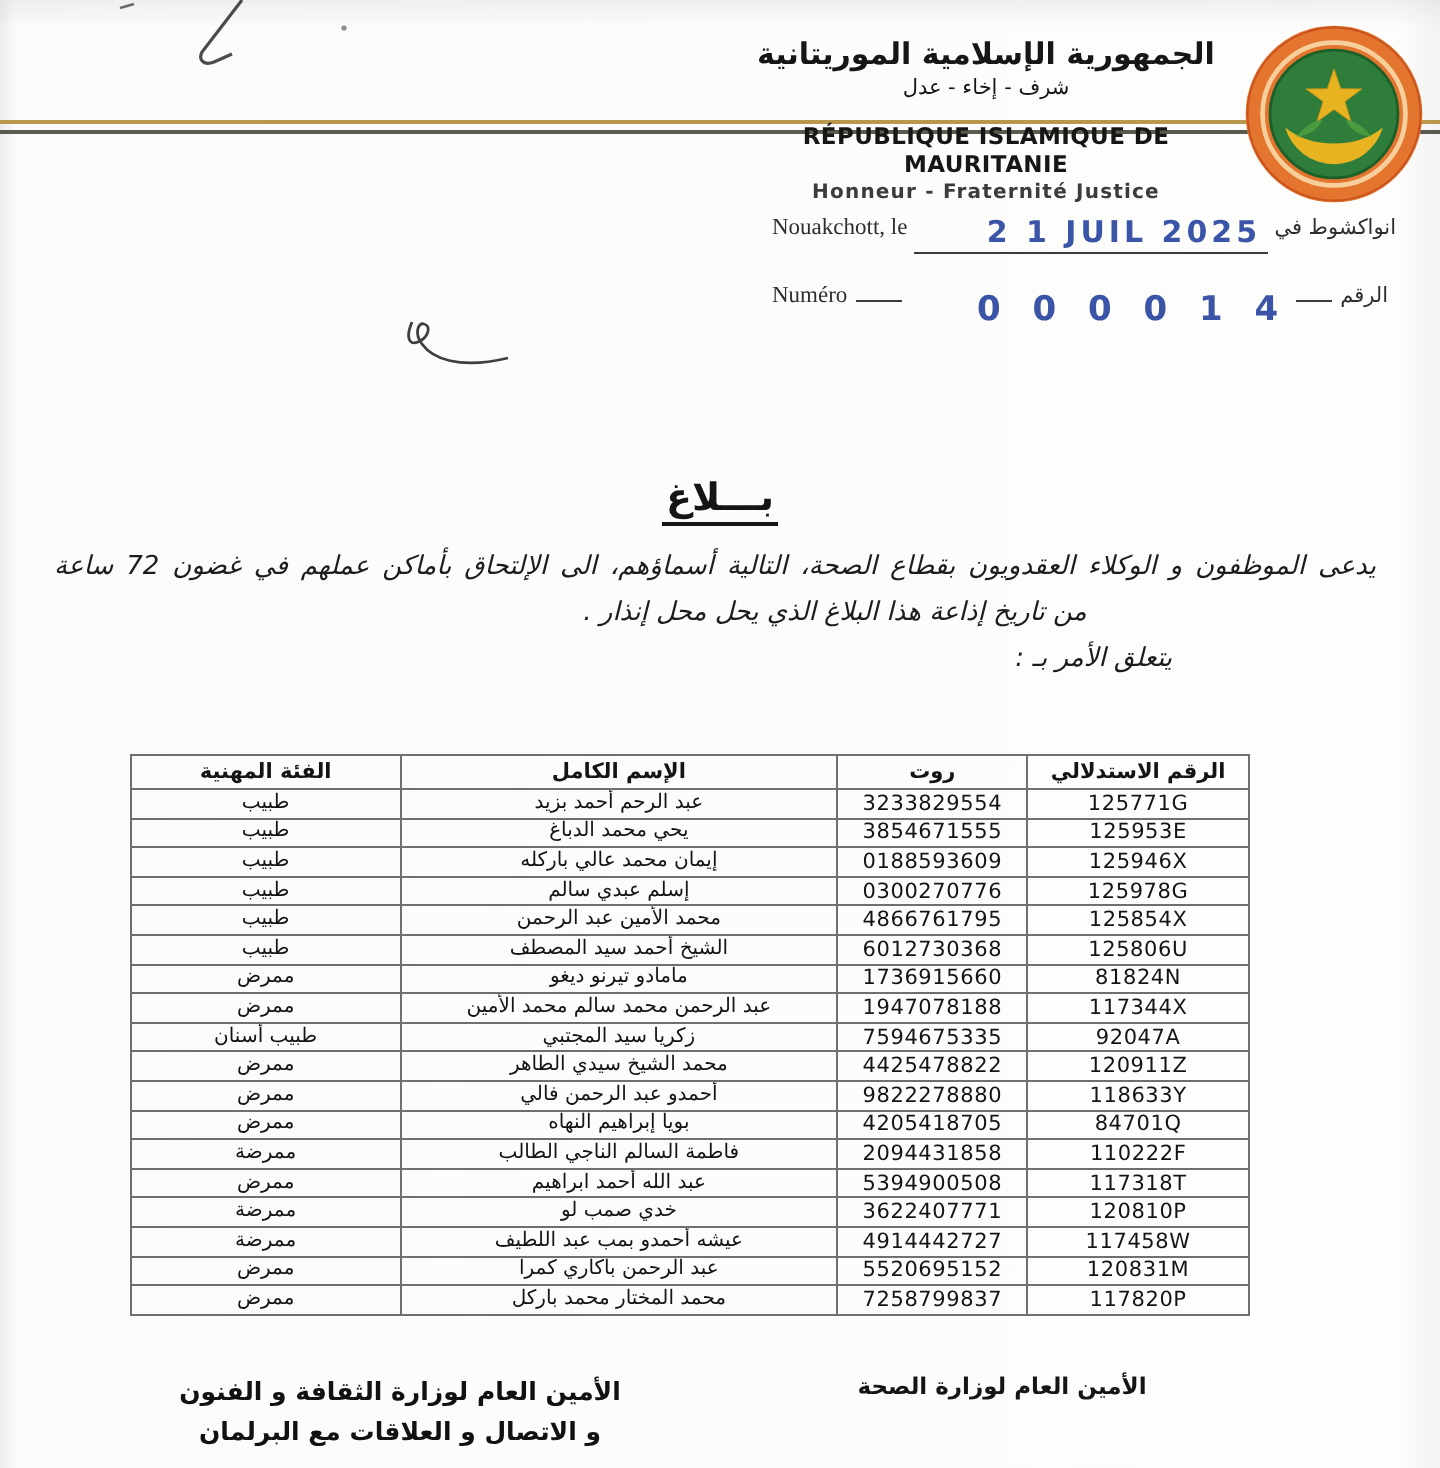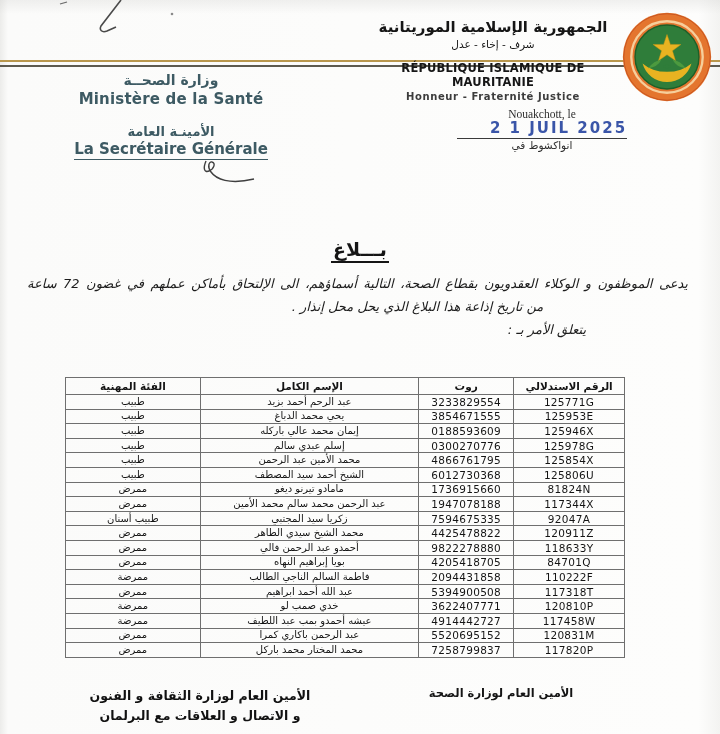--- a/index.html
+++ b/index.html
@@ -21,22 +21,22 @@
   .hdr-left .ar2{font-size:13px;font-weight:bold;direction:rtl;margin-top:16px;}
   .hdr-left .fr2{font-size:15px;font-weight:bold;margin-top:1px;}
   .hdr-left .fr2 span{border-bottom:1.5px solid #3d5a63;padding-bottom:1px;}
   
   .hdr-right{position:absolute;left:368px;top:18px;width:250px;text-align:center;color:#161616;}
   .hdr-right .rep-ar{font-size:15px;font-weight:bold;direction:rtl;letter-spacing:.5px;}
   .hdr-right .motto-ar{font-size:10.5px;direction:rtl;margin-top:2px;}
   .hdr-right .rep-fr{font-size:11.5px;font-weight:bold;margin-top:11px;letter-spacing:.2px;text-align:center;}
   .hdr-right .motto-fr{font-size:10px;font-weight:bold;color:#3c3c3c;margin-top:2px;letter-spacing:.6px;}
   
-  .stamp-row{position:absolute;display:flex;align-items:center;font-family:"Liberation Serif",serif;
-             font-size:11.5px;color:#2e2e2e;flex-direction:column;}
+  .stamp-row{position:absolute;display:flex;align-items:flex-start;font-family:"Liberation Serif",serif;
+             font-size:11.5px;color:#2e2e2e;}
   .date-row{left:386px;top:108px;width:312px;}
   .num-row{left:386px;top:142px;width:308px;}
   .fill-line{flex:1;border-bottom:1.2px solid #3a3a3a;text-align:center;margin:0 3px;}
   .mid-line{border-bottom:1.2px solid #3a3a3a;text-align:center;margin:0 4px;}
   .stamp{font-family:"DejaVu Sans",sans-serif;font-weight:bold;color:#3a55a8;white-space:nowrap;margin-left:33px;}
   .date-stamp{font-size:15px;letter-spacing:2px;display:inline-block;transform:translateY(-1px);}
   .num-stamp{font-size:17px;letter-spacing:5px;display:inline-block;transform:translateY(3px);}
   .lbl-ar{font-family:"DejaVu Sans",sans-serif;font-size:10.5px;direction:rtl;white-space:nowrap;}
   .lbl-fr{white-space:nowrap;}
   
@@ -66,40 +66,41 @@
   .foot-left{position:absolute;left:50px;top:686px;width:232px;text-align:center;direction:rtl;
              font-weight:bold;font-size:12.5px;color:#111;line-height:20px;margin-left:34px;}
 </style>
 </head>
 <body>
 
 <div class="page">
 
   <div class="rule"></div>
 
-  <div class="hdr-left">
-    <div class="ar1">وزارة الصحــة</div>
-    <div class="fr1">Ministère de la Santé</div>
-    <div class="ar2">الأمينـة العامة</div>
-    <div class="fr2"><span>La Secrétaire Générale</span></div>
-  </div>
 
   <div class="hdr-right">
     <div class="rep-ar">الجمهورية الإسلامية الموريتانية</div>
     <div class="motto-ar">شرف - إخاء - عدل</div>
     <div class="rep-fr">RÉPUBLIQUE ISLAMIQUE DE MAURITANIE</div>
     <div class="motto-fr">Honneur - Fraternité  Justice</div>
   </div>
 
   <div class="stamp-row date-row">
     <span class="lbl-fr">Nouakchott, le</span>
     <span class="fill-line"><span class="stamp date-stamp">2 1  JUIL  2025</span></span>
     <span class="lbl-ar">انواكشوط في</span>
   </div>
 
+  <div class="stamp-row num-row">
+    <span class="lbl-fr">Numéro</span>
+    <span class="mid-line" style="width:58px;height:8px;"></span>
+    <span class="stamp num-stamp">0 0 0 0 1 4</span>
+    <span class="mid-line" style="width:44px;height:8px;"></span>
+    <span class="lbl-ar">الرقم</span>
+  </div>
 
   <div class="seal">
     <svg viewBox="0 0 100 100" width="94" height="94">
       <circle cx="50" cy="50" r="47" fill="#e4752e"></circle>
       <circle cx="50" cy="50" r="46" fill="none" stroke="#c8531f" stroke-width="1"></circle>
       <circle cx="50" cy="50" r="38" fill="none" stroke="#f6cf9b" stroke-width="2.5"></circle>
       <circle cx="50" cy="50" r="34" fill="#2f7d3a"></circle>
       <circle cx="50" cy="50" r="34" fill="none" stroke="#1d5f28" stroke-width="1.5"></circle>
       <path d="M24,57 A27,27 0 0,0 76,57 A32,21 0 0,1 24,57 Z" fill="#e8b321"></path>
       <polygon fill="#e8b321" stroke="#c79414" stroke-width=".5" points="50,26 53.6,36.6 64.8,36.7 55.8,43.4 59.1,54.1 50,47.6 40.9,54.1 44.2,43.4 35.2,36.7 46.4,36.6"></polygon>

